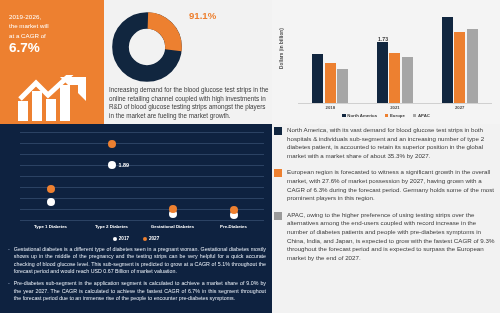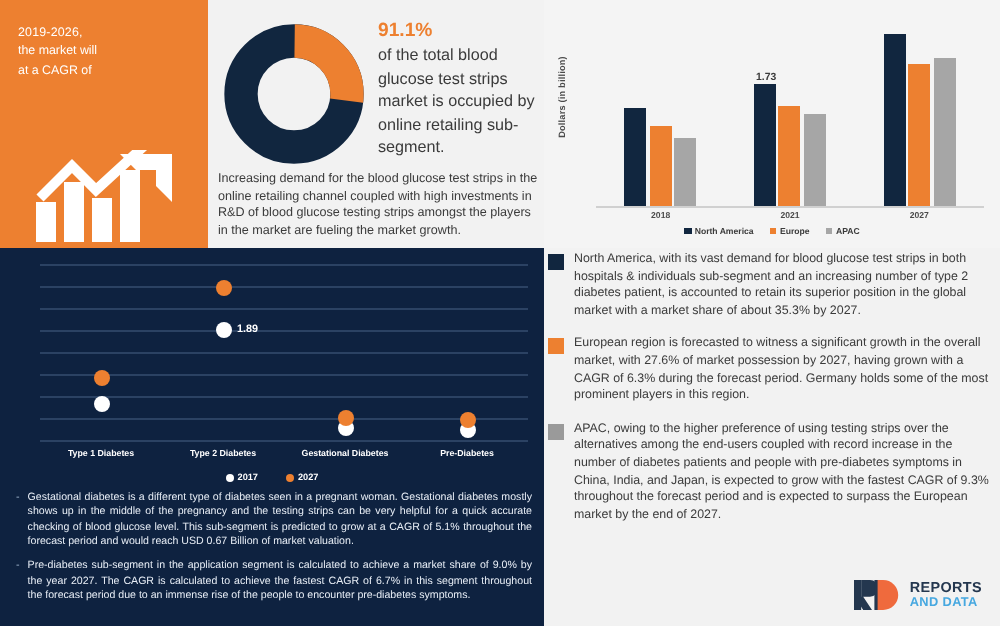--- a/index.html
+++ b/index.html
@@ -163,40 +163,40 @@
 </style>
 </head>
 <body>
 
 <div class="page">
 
   <div class="orange-panel">
     <div class="op-line1">2019-2026,</div>
     <div class="op-line2">the market will</div>
     <div class="op-line3">at a CAGR of</div>
+    <div class="op-cagr">6.7%</div>
     <svg class="op-chart" viewBox="0 0 80 46">
       <rect x="2" y="26" width="10" height="20" fill="#ffffff"></rect>
       <rect x="16" y="16" width="10" height="30" fill="#ffffff"></rect>
       <rect x="30" y="24" width="10" height="22" fill="#ffffff"></rect>
       <rect x="44" y="10" width="10" height="36" fill="#ffffff"></rect>
       <path d="M4 24 L20 8 L32 20 L56 -2" stroke="#ffffff" stroke-width="5" fill="none" stroke-linejoin="miter"></path>
       <path d="M44 2 L70 2 L70 26 L62 18 L62 10 L52 10 Z" fill="#ffffff"></path>
     </svg>
   </div>
 
   <div class="donut-wrap">
     <svg class="donut" viewBox="0 0 42 42">
       <circle cx="21" cy="21" r="15.9" fill="none" stroke="#11263f" stroke-width="10"></circle>
       <circle cx="21" cy="21" r="15.9" fill="none" stroke="#ed8030" stroke-width="10" stroke-dasharray="27 73" stroke-dashoffset="25"></circle>
     </svg>
   </div>
 
   <div class="donut-text">
     <div class="pct">91.1%</div>
-    <div class="pct-body">of the total blood glucose test strips market is occupied by online retailing sub-segment.</div>
   </div>
 
   <div class="donut-para">Increasing demand for the blood glucose test strips in the online retailing channel coupled with high investments in R&amp;D of blood glucose testing strips amongst the players in the market are fueling the market growth.</div>
 
   <div class="barchart-panel">
     <div class="ylabel">Dollars (in billion)</div>
     <div class="plot" id="bar-plot">
         <div class="group" style="left: 0px; width: 64.6667px;">
           <div class="bar na" style="height: 48.8308px;"></div>
           <div class="bar eu" style="height: 40.3385px;"></div>
@@ -290,26 +290,14 @@
       <div class="rb-item">
         <div class="rb-square eu"></div>
         <div class="rb-text">European region is forecasted to witness a significant growth in the overall market, with 27.6% of market possession by 2027, having grown with a CAGR of 6.3% during the forecast period. Germany holds some of the most prominent players in this region.</div>
       </div>
       <div class="rb-item">
         <div class="rb-square ap"></div>
         <div class="rb-text">APAC, owing to the higher preference of using testing strips over the alternatives among the end-users coupled with record increase in the number of diabetes patients and people with pre-diabetes symptoms in China, India, and Japan, is expected to grow with the fastest CAGR of 9.3% throughout the forecast period and is expected to surpass the European market by the end of 2027.</div>
       </div>
     </div>
 
-  <div class="logo">
-    <svg class="logo-mark" viewBox="0 0 26 17">
-      <path d="M1 1 H9 A4.2 4.2 0 0 1 9 9.4 H5.6 L10 16 H5.6 L1.4 9.4 H4.6 V1 Z" fill="#24374f"></path>
-      <rect x="1" y="1" width="3.6" height="15" fill="#24374f"></rect>
-      <path d="M12 1 H15.6 A7.5 7.5 0 0 1 15.6 16 H12 Z" fill="#ef6a3d"></path>
-      <rect x="11.2" y="1" width="1.6" height="15" fill="#24374f"></rect>
-    </svg>
-    <div class="logo-text">
-      <div class="logo-l1">REPORTS</div>
-      <div class="logo-l2">AND DATA</div>
-    </div>
-  </div>
 
 </div>
 
 </body></html>

